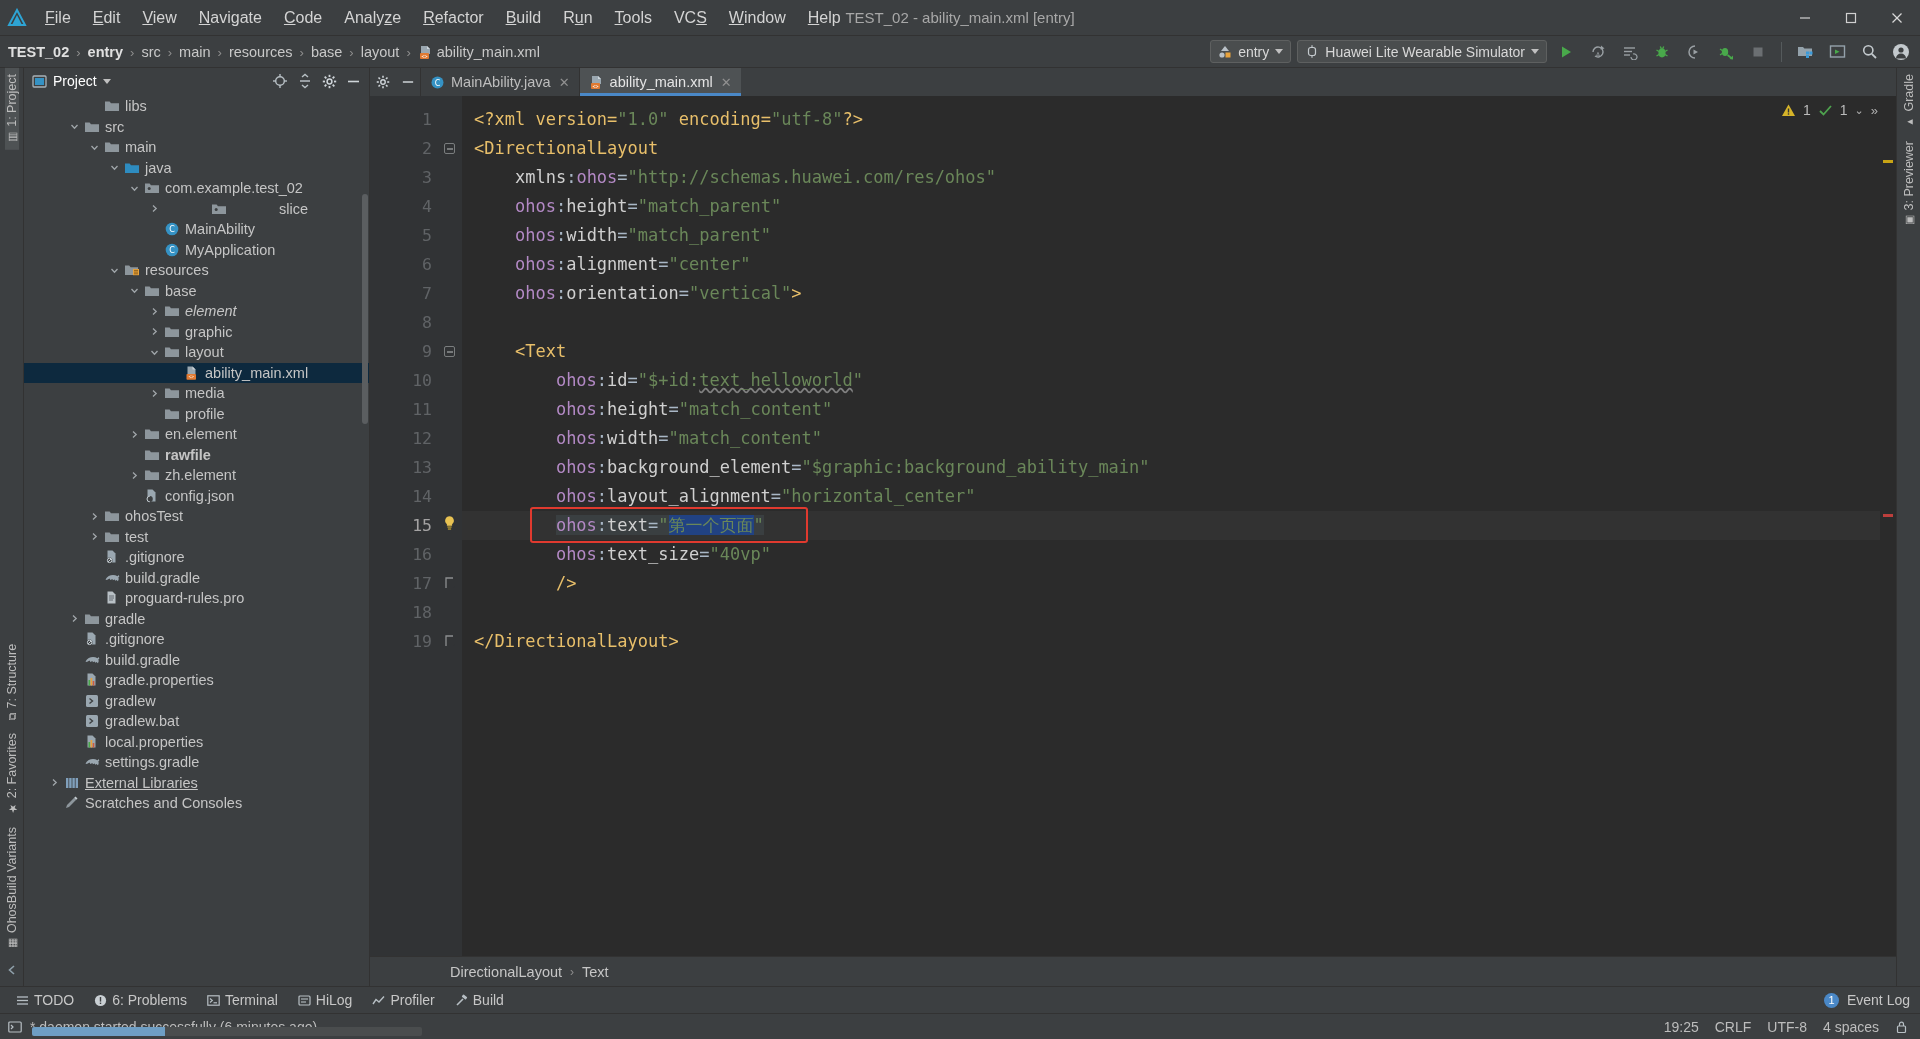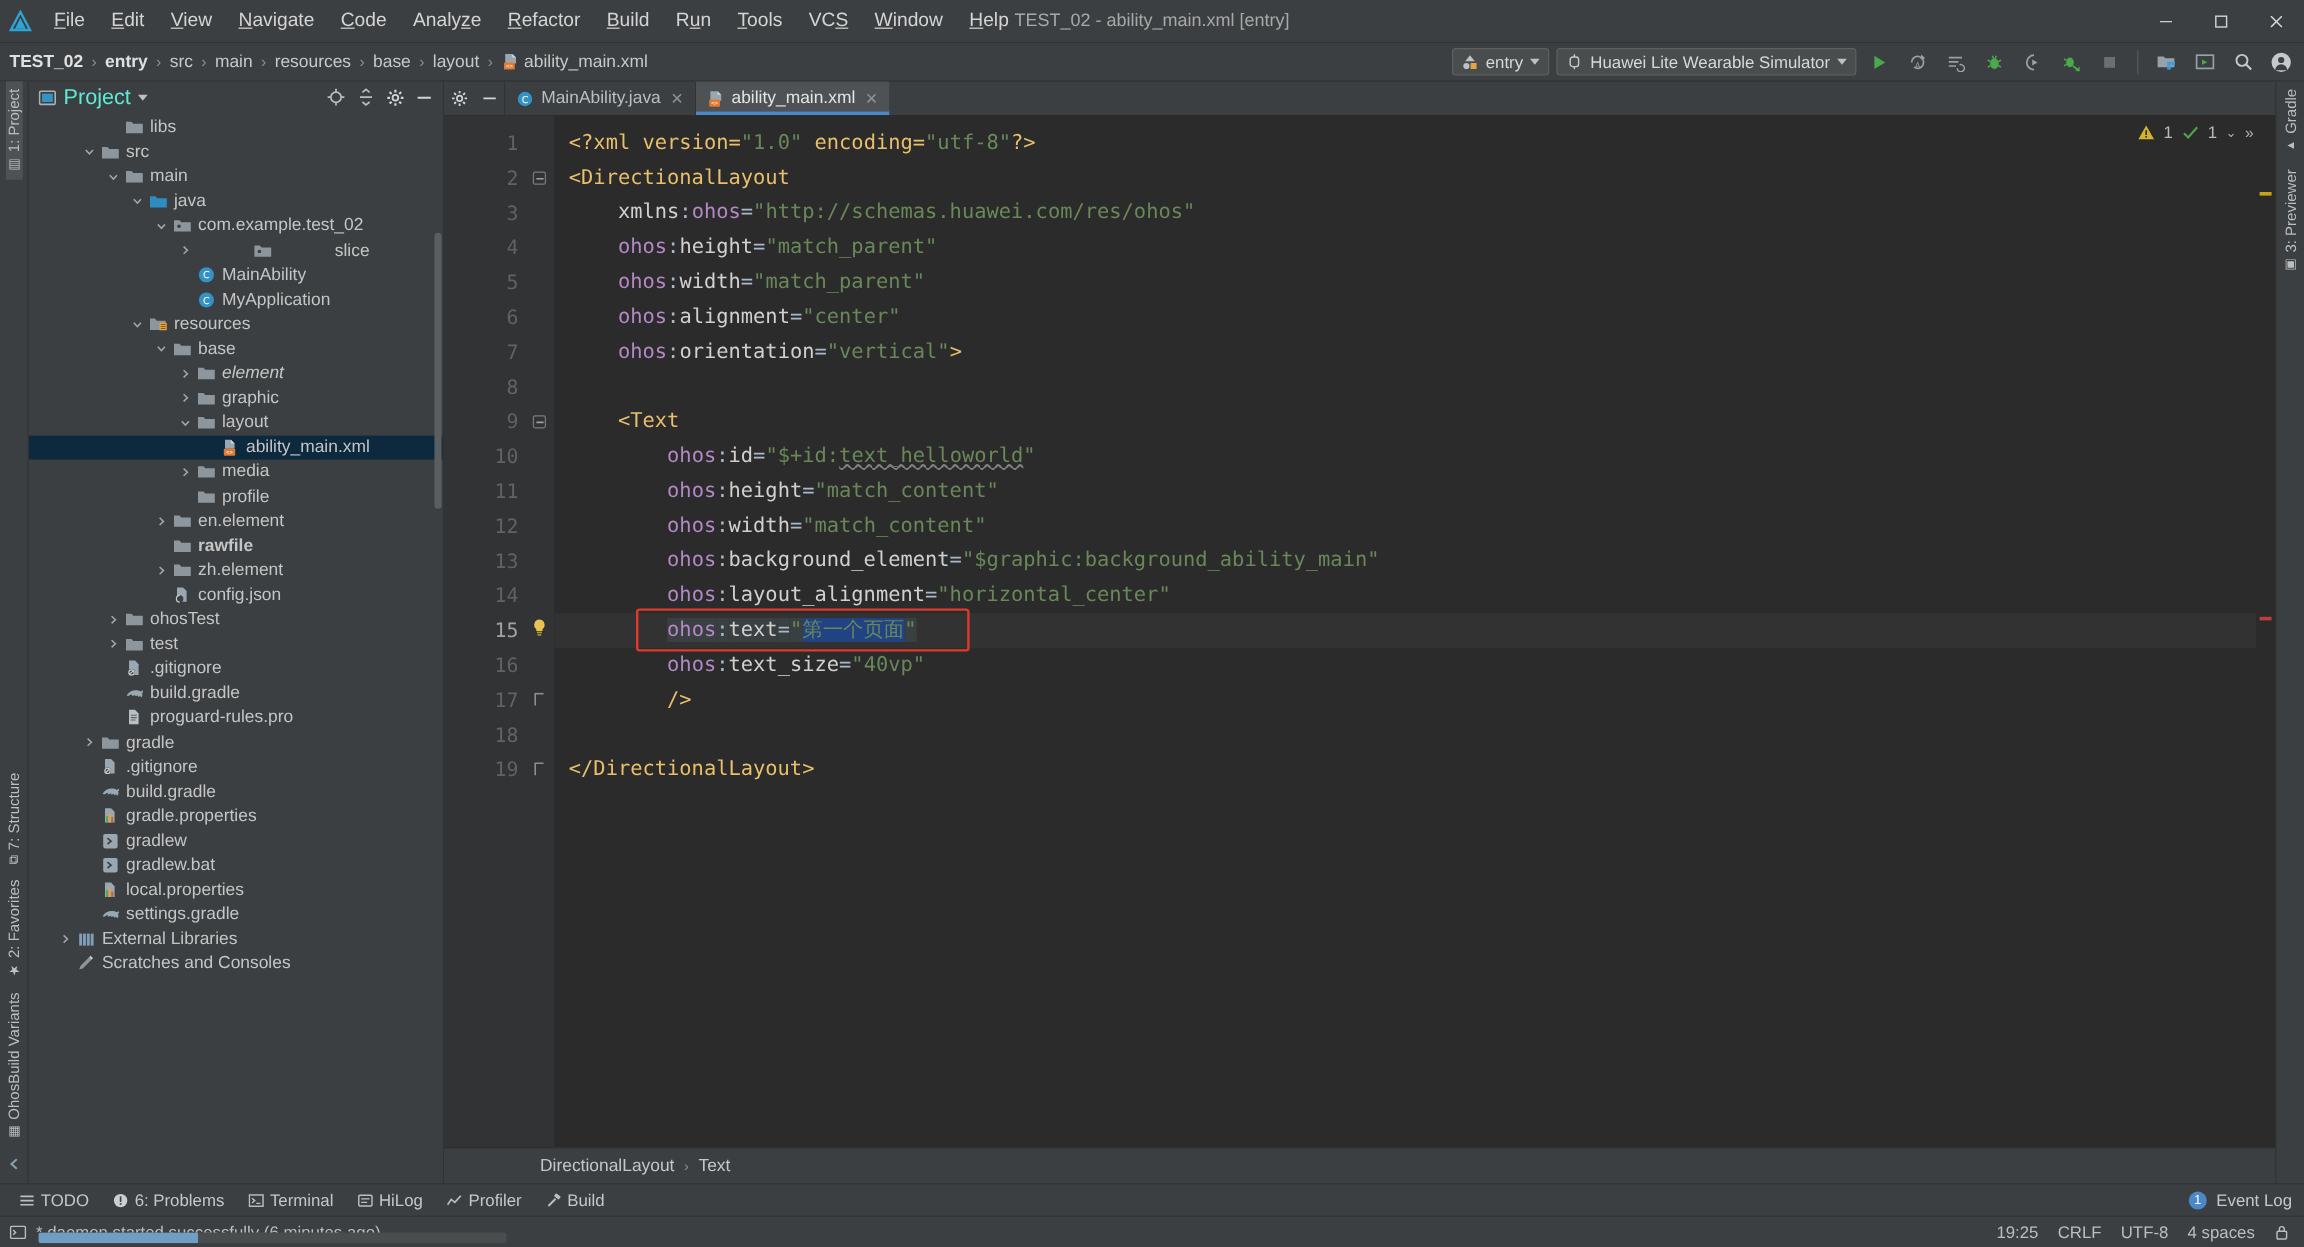--- a/index.html
+++ b/index.html
@@ -29,21 +29,21 @@
     font-size: 15px; color: #a8a8a8; pointer-events: none;
   }
   .win-ctrls { margin-left: auto; display: flex; align-items: center; height: 100%; z-index: 2; }
   .win-btn { width: 46px; height: 36px; display:flex; align-items:center; justify-content:center; color:#cfcfcf; }
 
   
   .navbar {
     height: 32px; background: #3c3f41; display: flex; align-items: center;
     flex: none; padding-left: 8px; border-bottom: 1px solid #323232; position: relative;
   }
-  .crumbs { display: flex; align-items: center; font-size: 14.5px; }
+  .crumbs { display: flex; align-items: flex-end; font-size: 14.5px; }
   .crumb { color: #c8c8c8; white-space: nowrap; }
   .crumb.bold { font-weight: bold; color: #e0e0e0; }
   .crumb-sep { color: #8d8d8d; margin: 0 7px; font-size: 13px; }
   .crumb-ico { width: 15px; height: 15px; margin-right: 4px; display:inline-block; vertical-align:-3px; }
 
   .nav-right { margin-left:auto; display:flex; align-items:center; gap:6px; padding-right:6px; }
   .combo {
     height: 23px; border: 1px solid #5e6060; border-radius: 3px; background: #4a4d4e;
     display: flex; align-items: center; padding: 0 7px; gap: 6px; font-size: 14px; color: #d8d8d8;
     white-space: nowrap;
@@ -70,21 +70,21 @@
   .rail-bottom { margin-top: auto; display:flex; flex-direction:column; align-items:center; }
 
   
   .rail-r { width: 24px; background: #3c3f41; border-left: 1px solid #323232;
     display: flex; flex-direction: column; align-items: center; flex:none; }
 
   
   .proj { width: 346px; background: #3c3f41; display:flex; flex-direction:column; flex:none;
           border-right:1px solid #323232; min-width:0; }
   .proj-head { height: 26px; display:flex; align-items:center; padding:0 4px 0 8px; gap:6px; flex:none; }
-  .proj-title { font-size:18px; color:#5eead4; }
+  .proj-title { font-size:14px; color:#ffffff; }
   .proj-head-icons { margin-left:auto; display:flex; align-items:center; gap:9px; padding-right:4px; }
   .proj-tree { flex:1 1 auto; overflow:hidden; background:#3c3f41; position:relative; padding-top:2px; }
   .row { height: 20.5px; display:flex; align-items:center; font-size:14.5px; color:#c5c5c5; white-space:nowrap; }
   .row.sel { background:#0d293e; }
   .arrow { width:13px; flex:none; text-align:center; font-size:9px; color:#9a9a9a; }
   .ficon { width:17px; flex:none; display:flex; align-items:center; justify-content:center; }
 
   .tree-scroll { position:absolute; right:1px; top:100px; width:6px; height:230px; background:#5b5e60; border-radius:3px; }
 
   
@@ -842,21 +842,21 @@
             <span class="ficon">
               <svg width="16" height="16" viewBox="0 0 16 16">
                 <g fill="#7f9fbb">
                   <rect x="2" y="3" width="2.4" height="10"></rect>
                   <rect x="5.2" y="3" width="2.4" height="10"></rect>
                   <rect x="8.4" y="3" width="2.4" height="10"></rect>
                   <rect x="11.6" y="3" width="2.4" height="10"></rect>
                 </g>
               </svg>
             </span>
-            <span style="padding-left: 5px;">External Libraries</span>
+            <span style="padding-left: 5px; text-decoration: underline;">External Libraries</span>
           </div>
           <div class="row" style="padding-left: 26px;">
             <span class="arrow"></span>
             <span class="ficon">
               <svg width="16" height="16" viewBox="0 0 16 16">
                 <path d="M2 13l1-3 7.2-7.2 2 2L5 12z" fill="#8d969c"></path>
                 <path d="M10.2 2.8l2 2 1.3-1.3-2-2z" fill="#c6ced3"></path>
               </svg>
             </span>
             <span style="padding-left: 5px;">Scratches and Consoles</span>

